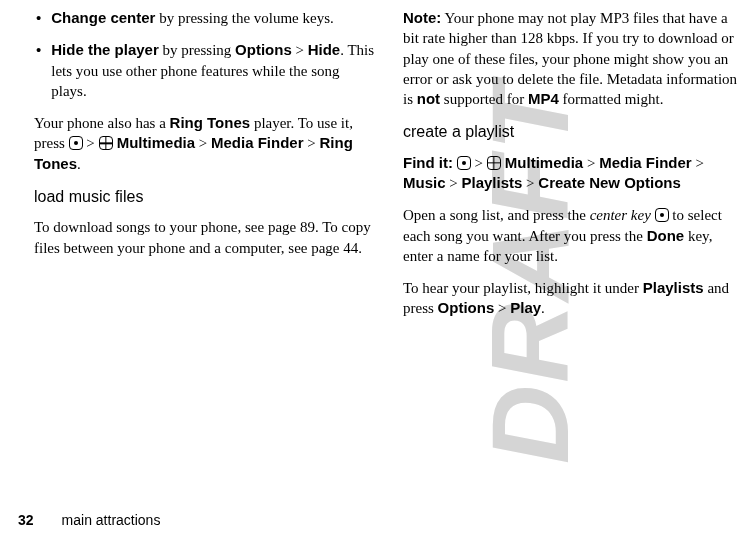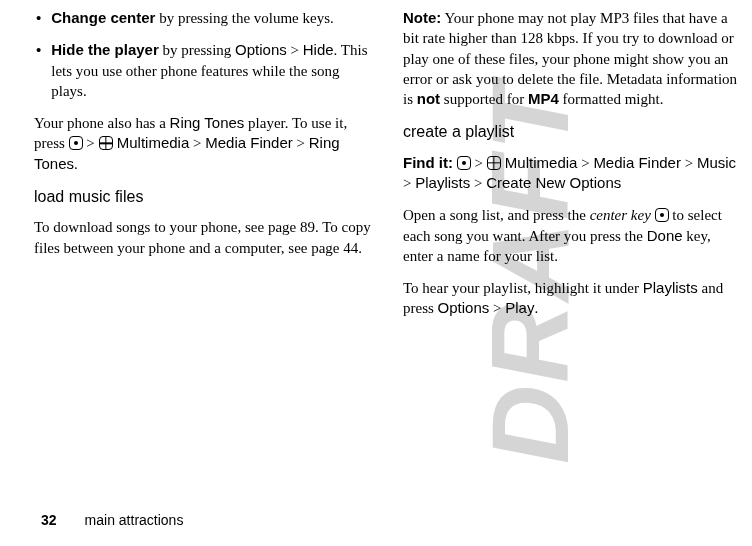--- a/index.html
+++ b/index.html
@@ -42,21 +42,21 @@
       align-items: flex-start;
     }
     .bullet-dot {
       font-weight: bold;
       margin-right: 10px;
       margin-left: 2px;
     }
     .bullet-text { flex: 1; }
     p { margin-bottom: 12px; }
     .b { font-family: Arial, sans-serif; font-weight: bold; }
-    .cond { font-family: 'Arial Narrow', Arial, sans-serif; font-weight: normal; }
+    .cond { font-family: 'Arial Narrow', Arial, sans-serif; font-weight: bold; }
     .i { font-style: italic; }
     h2 {
       font-family: Arial, sans-serif;
       font-weight: normal;
       font-size: 16px;
       margin-top: 4px;
       margin-bottom: 10px;
     }
     .icon {
       display: inline-block;
@@ -79,21 +79,21 @@
     .icon-grid::before, .icon-grid::after {
       content: '';
       position: absolute;
       background: #000;
     }
     .icon-grid::before { width: 100%; height: 1.3px; top: 50%; left: 0; transform: translateY(-50%); }
     .icon-grid::after { height: 100%; width: 1.3px; left: 50%; top: 0; transform: translateX(-50%); }
     .footer {
       position: absolute;
       bottom: 16px;
-      left: 41px;
+      left: 18px;
       font-family: Arial, sans-serif;
       font-size: 14px;
     }
     .footer .pagenum { font-weight: bold; margin-right: 28px; }
   </style>
 </head>
 <body>
 
 <div class="watermark">DRAFT</div>
 

